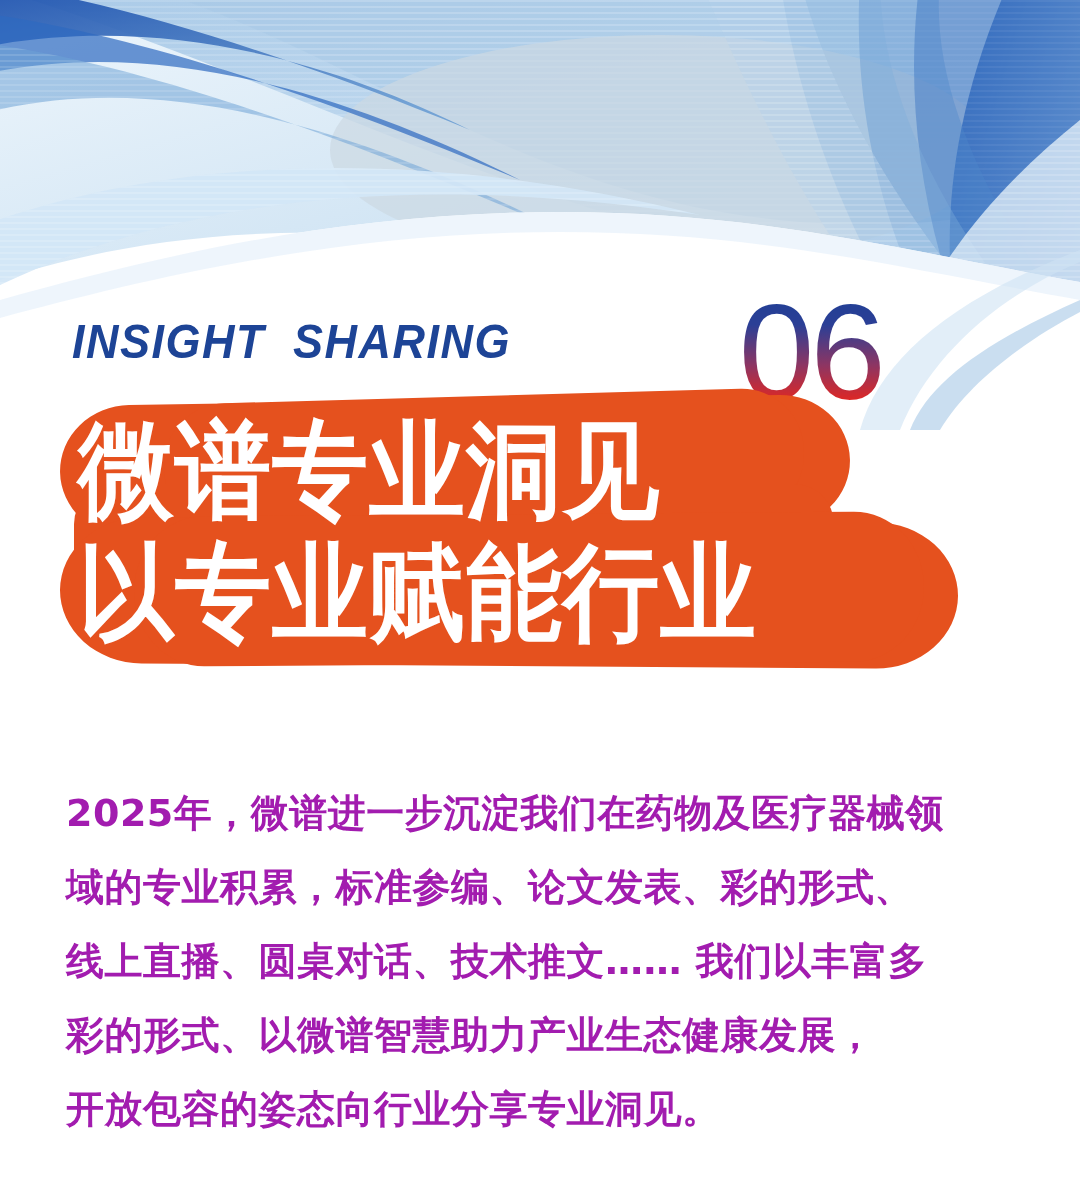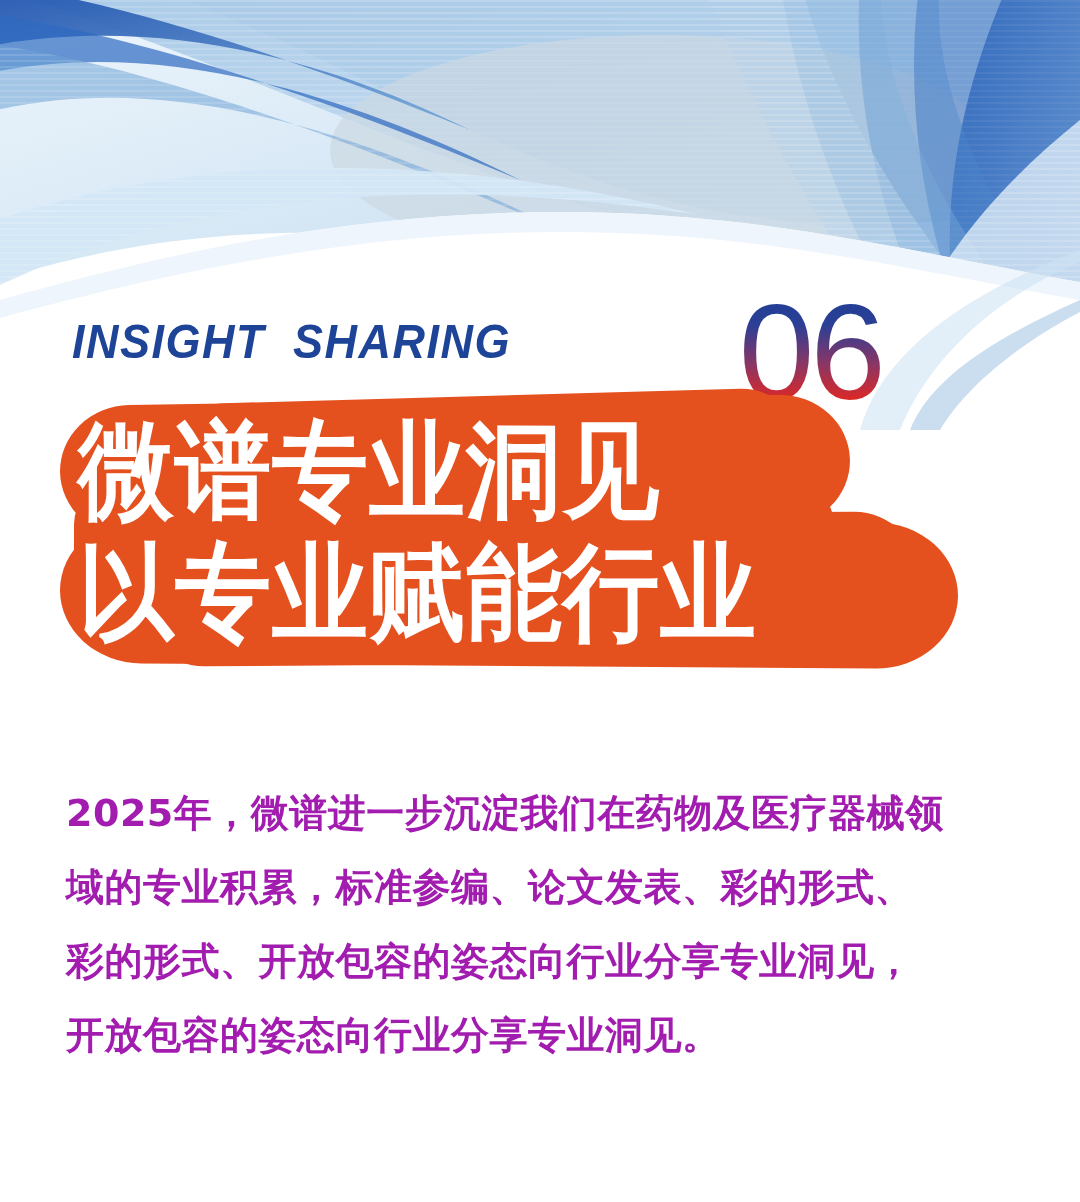--- a/index.html
+++ b/index.html
@@ -258,17 +258,18 @@
     </div>
     <div class="title-text">
       <div class="title-line title-line-1">微谱专业洞见</div>
       <div class="title-line title-line-2">以专业赋能行业</div>
     </div>
   </div>
 
   <div class="body-copy">
     <div class="body-line">2025年，微谱进一步沉淀我们在药物及医疗器械领</div>
     <div class="body-line">域的专业积累，标准参编、论文发表、彩的形式、</div>
-    <div class="body-line">彩的形式、开放包容的姿态向行业分享专业洞见，</div>
+    <div class="body-line">线上直播、圆桌对话、技术推文…… 我们以丰富多</div>
+    <div class="body-line">彩的形式、以微谱智慧助力产业生态健康发展，</div>
     <div class="body-line">开放包容的姿态向行业分享专业洞见。</div>
   </div>
 
 </div>
 
 </body></html>

